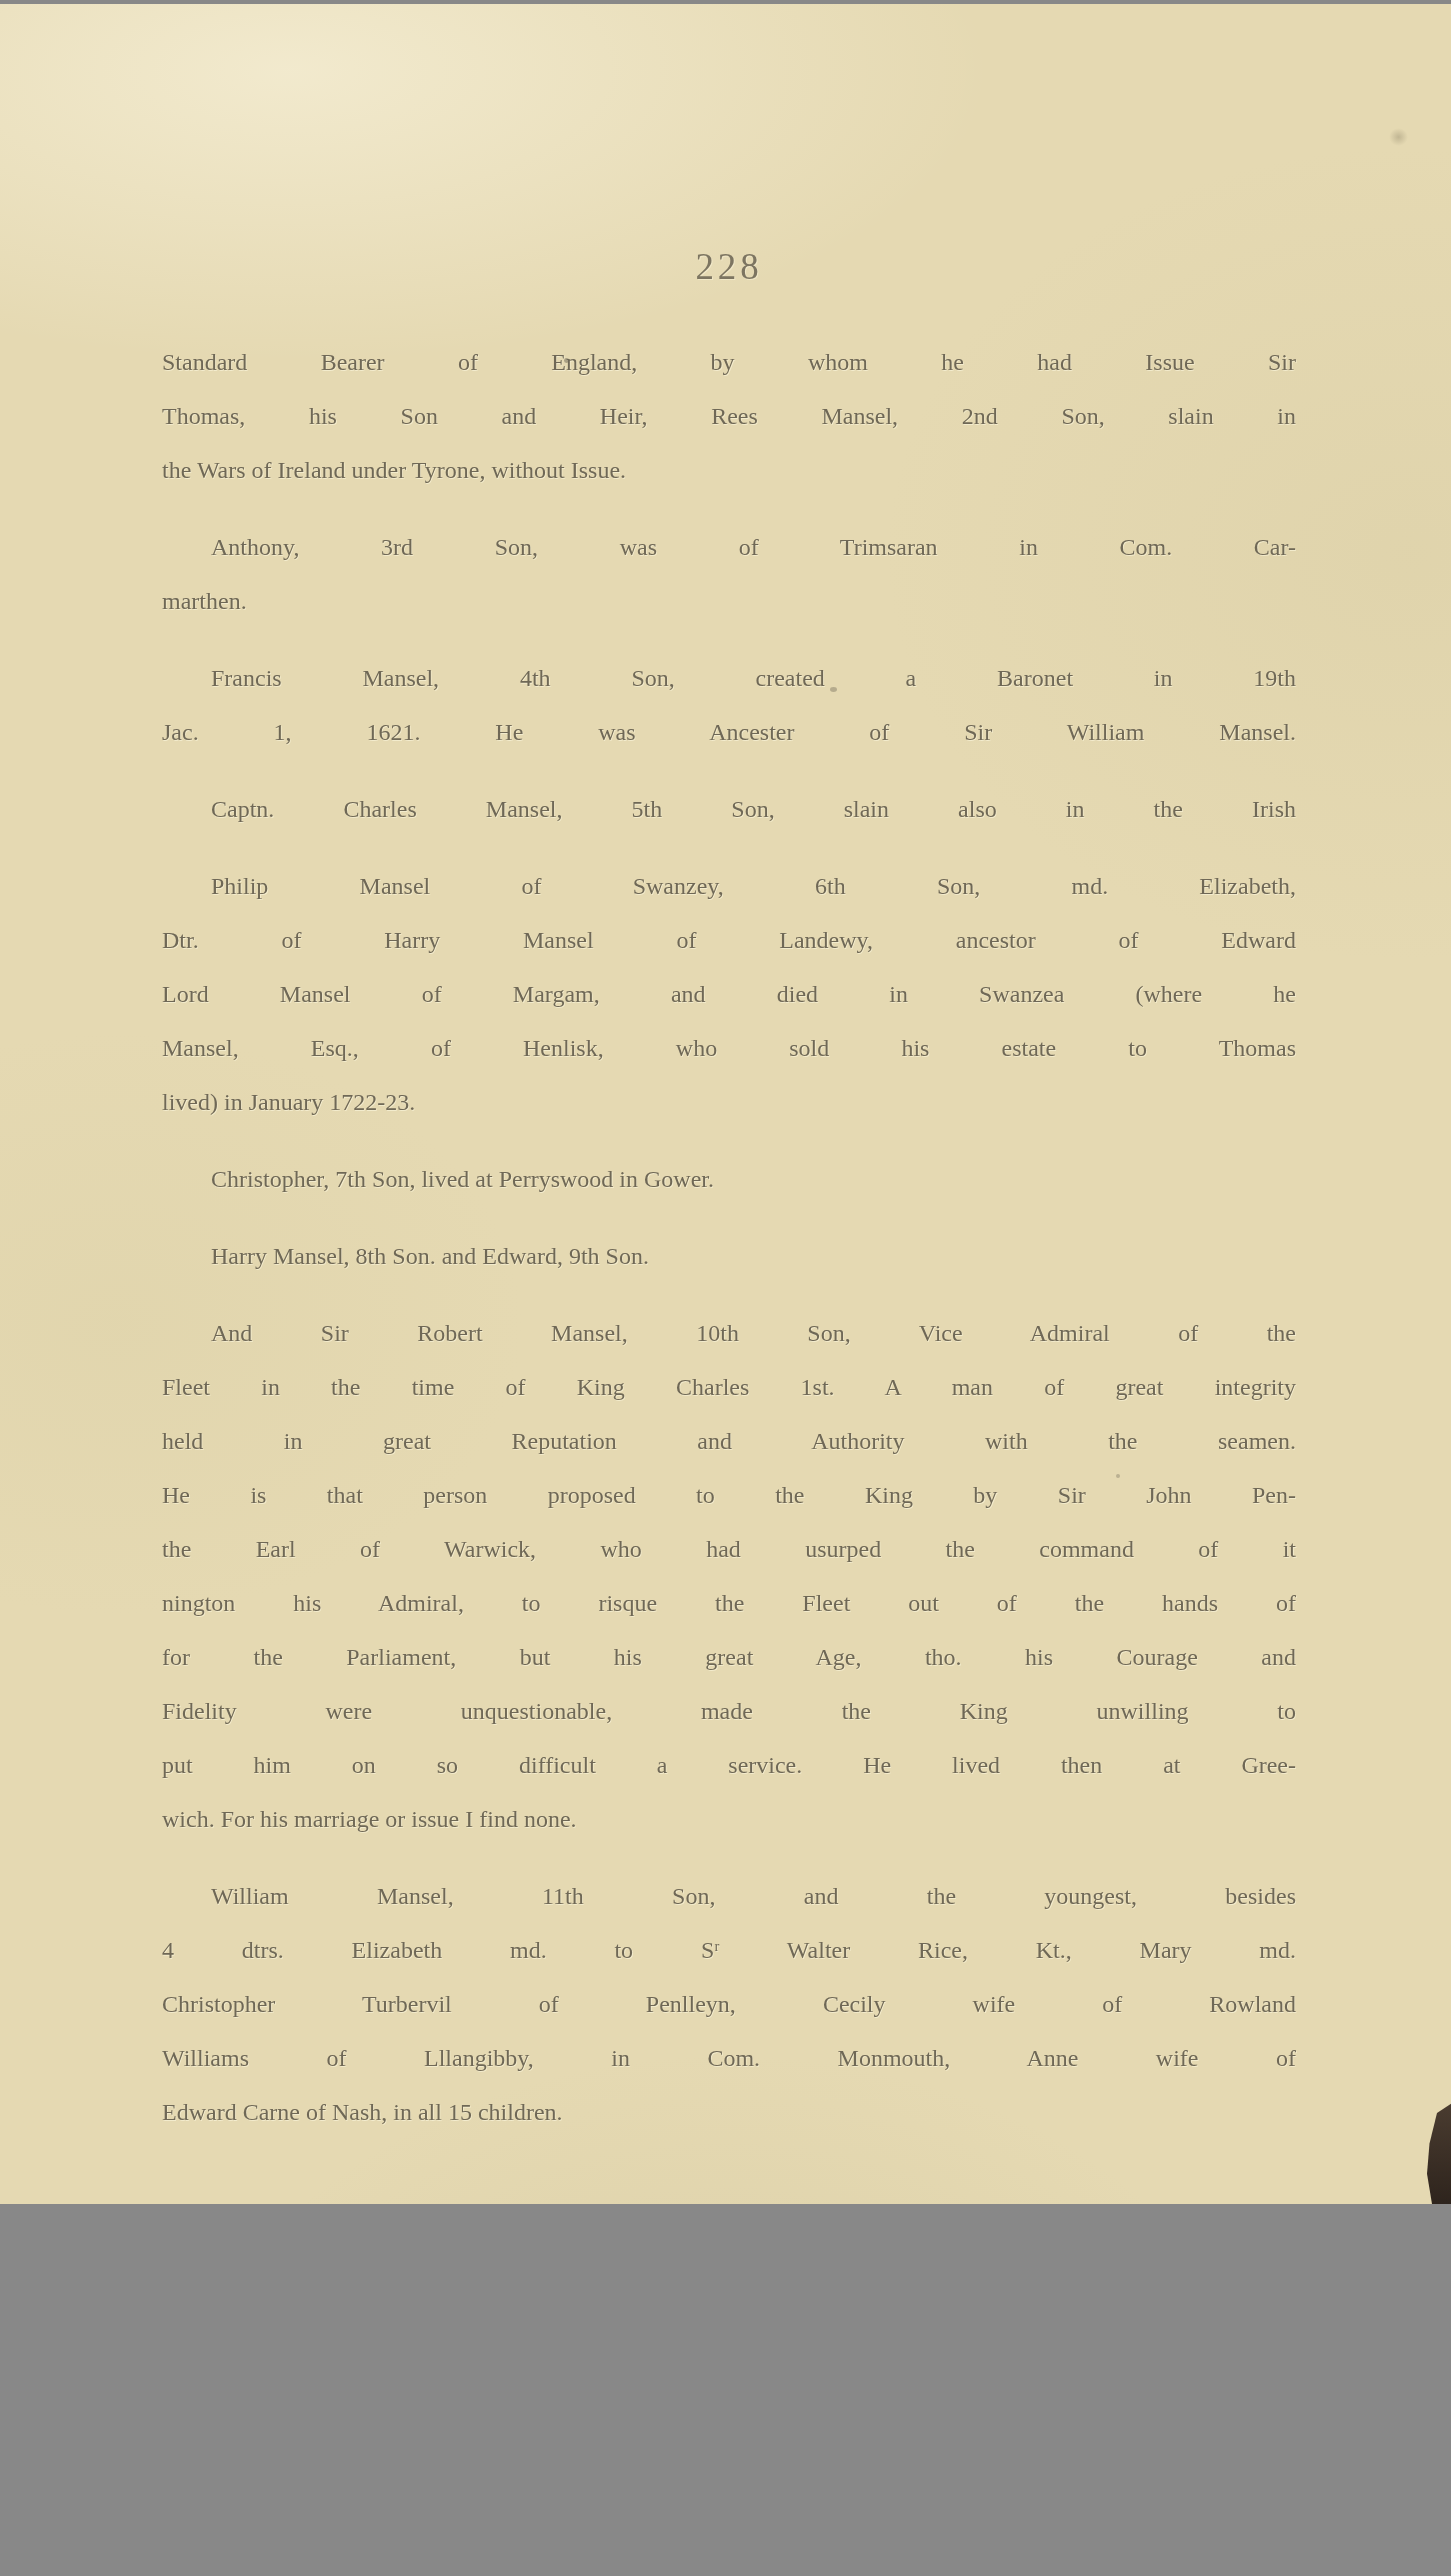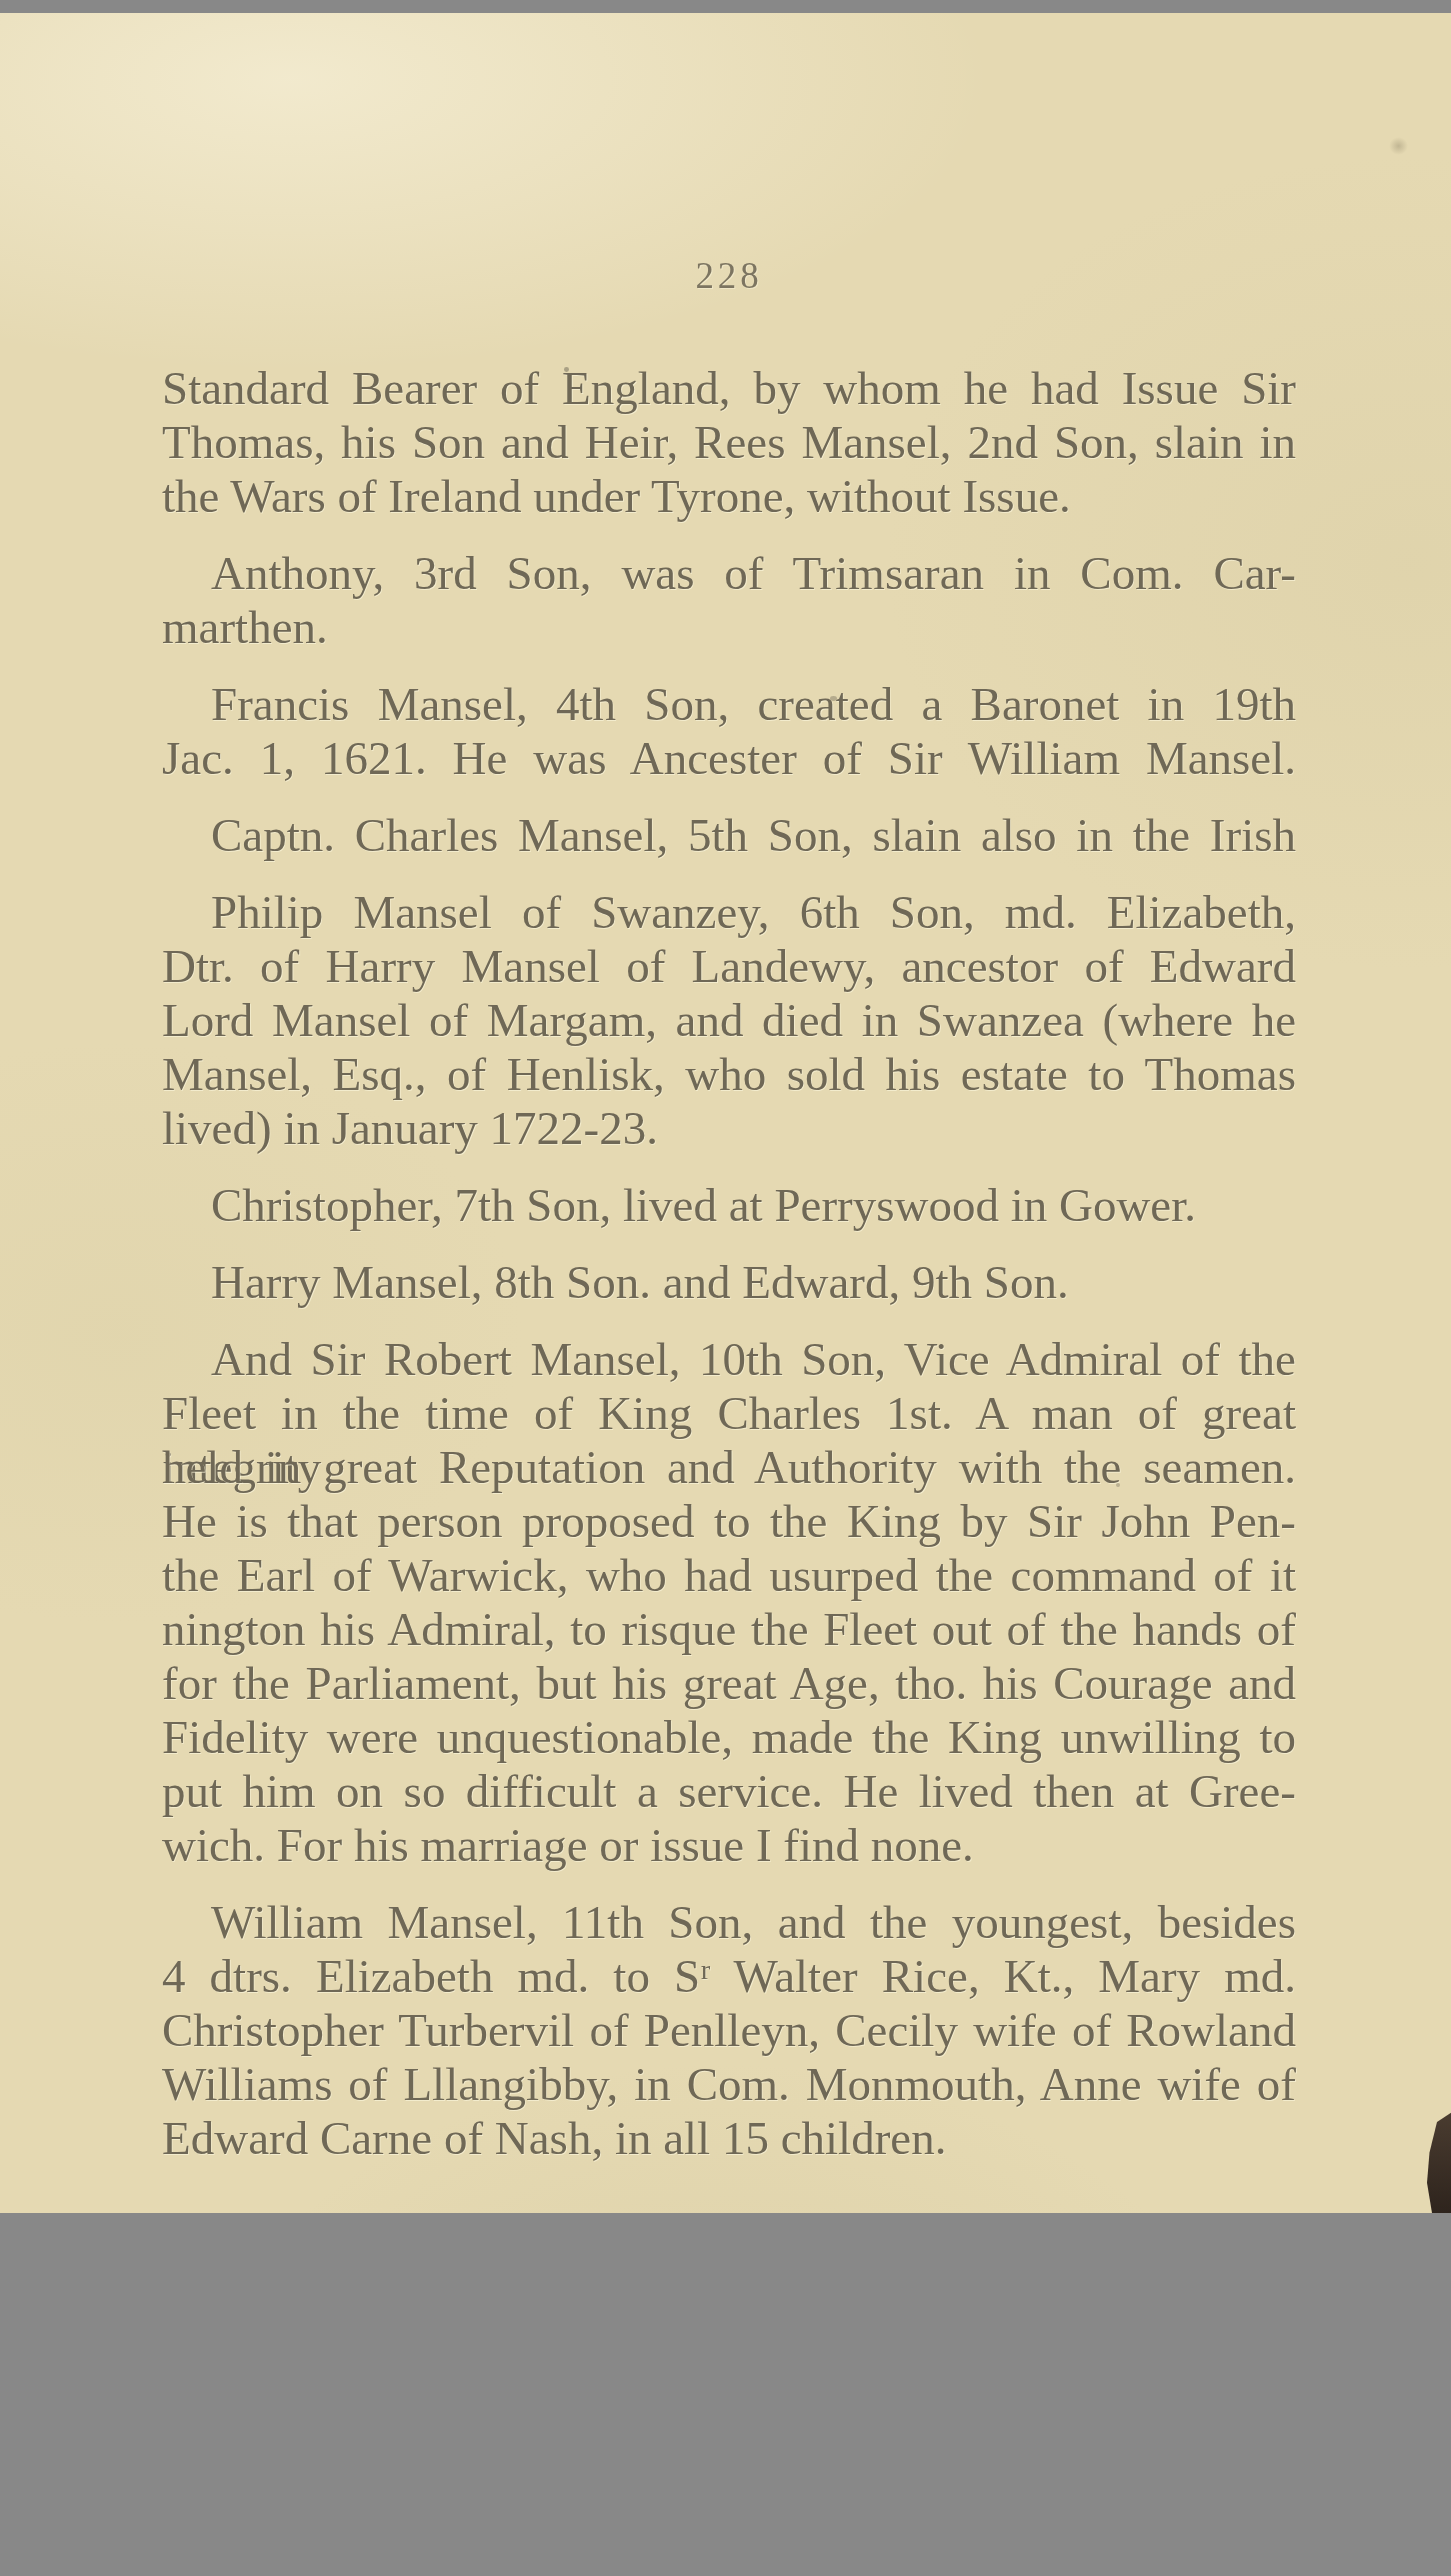--- a/index.html
+++ b/index.html
@@ -1,19 +1,19 @@
 <!DOCTYPE html>
 <html><head>
 <meta charset="utf-8">
 <style>
   html,body{margin:0;padding:0;background:#888;}
   .page{
     position:relative;
     width:1452px;height:2200px;
-    margin:13px auto;
+    margin:4px auto;
     overflow:hidden;
     font-family:"Liberation Serif","DejaVu Serif",serif;
     color:var(--ink,#6f6856);
     background:
       radial-gradient(1167px 486px at 20% 3%, rgba(252,247,228,.55), rgba(252,247,228,0) 60%),
       radial-gradient(875px 681px at 97% 25%, rgba(205,193,150,.22), rgba(205,193,150,0) 60%),
       radial-gradient(1070px 875px at 50% 115%, rgba(190,178,135,.28), rgba(190,178,135,0) 55%),
       radial-gradient(681px 486px at 8% 60%, rgba(214,203,160,.25), rgba(214,203,160,0) 60%),
       var(--paper,#e5d9b2);
   }
@@ -22,23 +22,23 @@
     left:162px;width:1134px;
     top:241px;
     text-align:center;
     font-size:37px;
     letter-spacing:3.9px;
     opacity:.88;
     text-shadow:1px 1px 0 rgba(250,243,216,.6);
   }
   .text-block{
     position:absolute;
-    left:162px;top:348px;
+    left:162px;top:331px;
     width:1134px;
-    font-size:47px;
+    font-size:24px;
   }
   .para{margin:0 0 23px 0;}
   .para:last-child{margin-bottom:0;font-family:Liberation Serif, serif;}
   .line{
     height:54px;
     line-height:54px;
     text-align:justify;
     text-align-last:left;
     text-justify:inter-word;
     text-shadow:0.8px 1px 0.6px rgba(250,243,216,.7);

